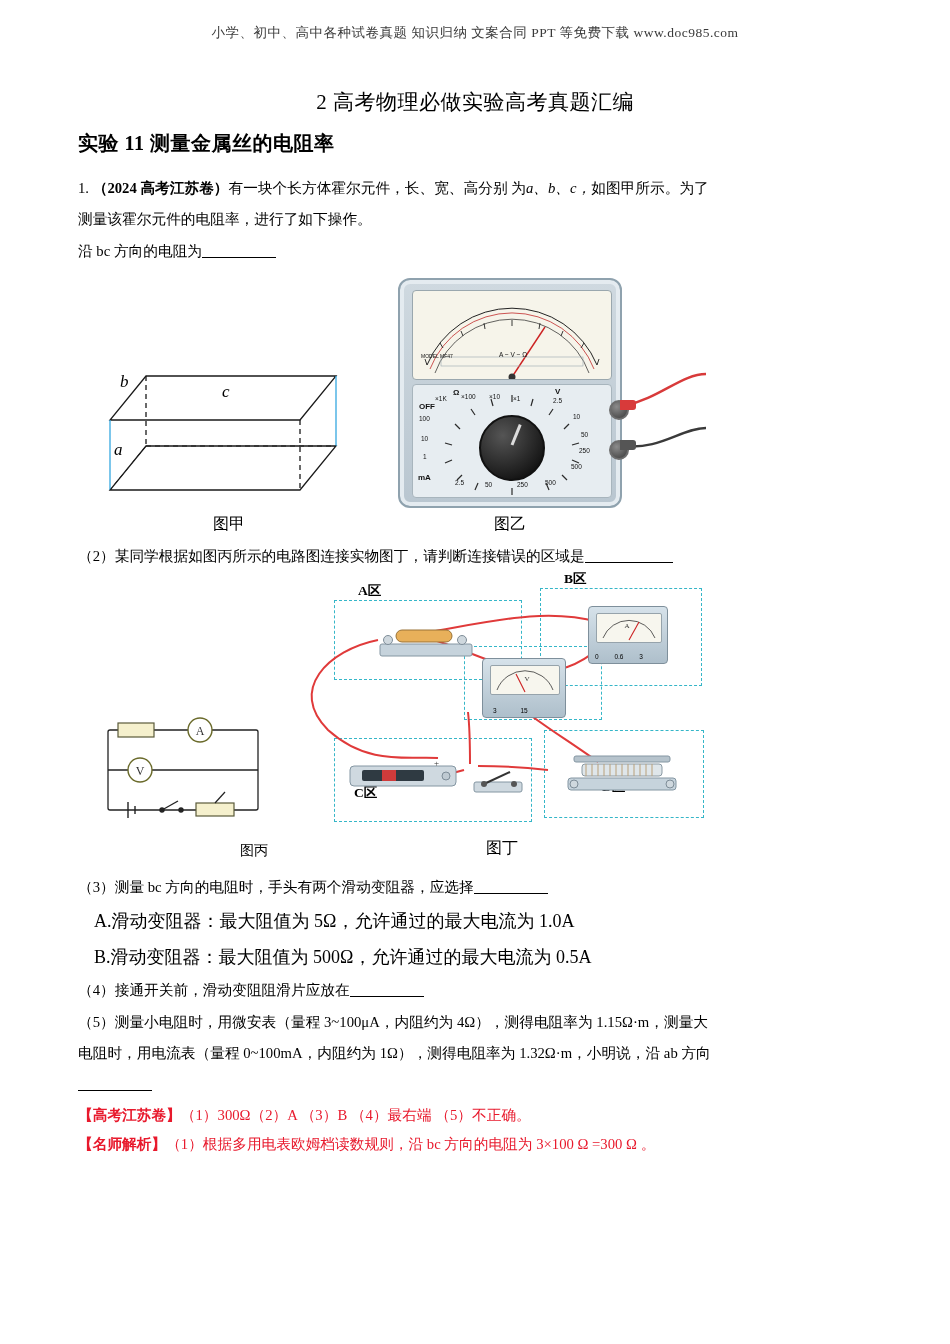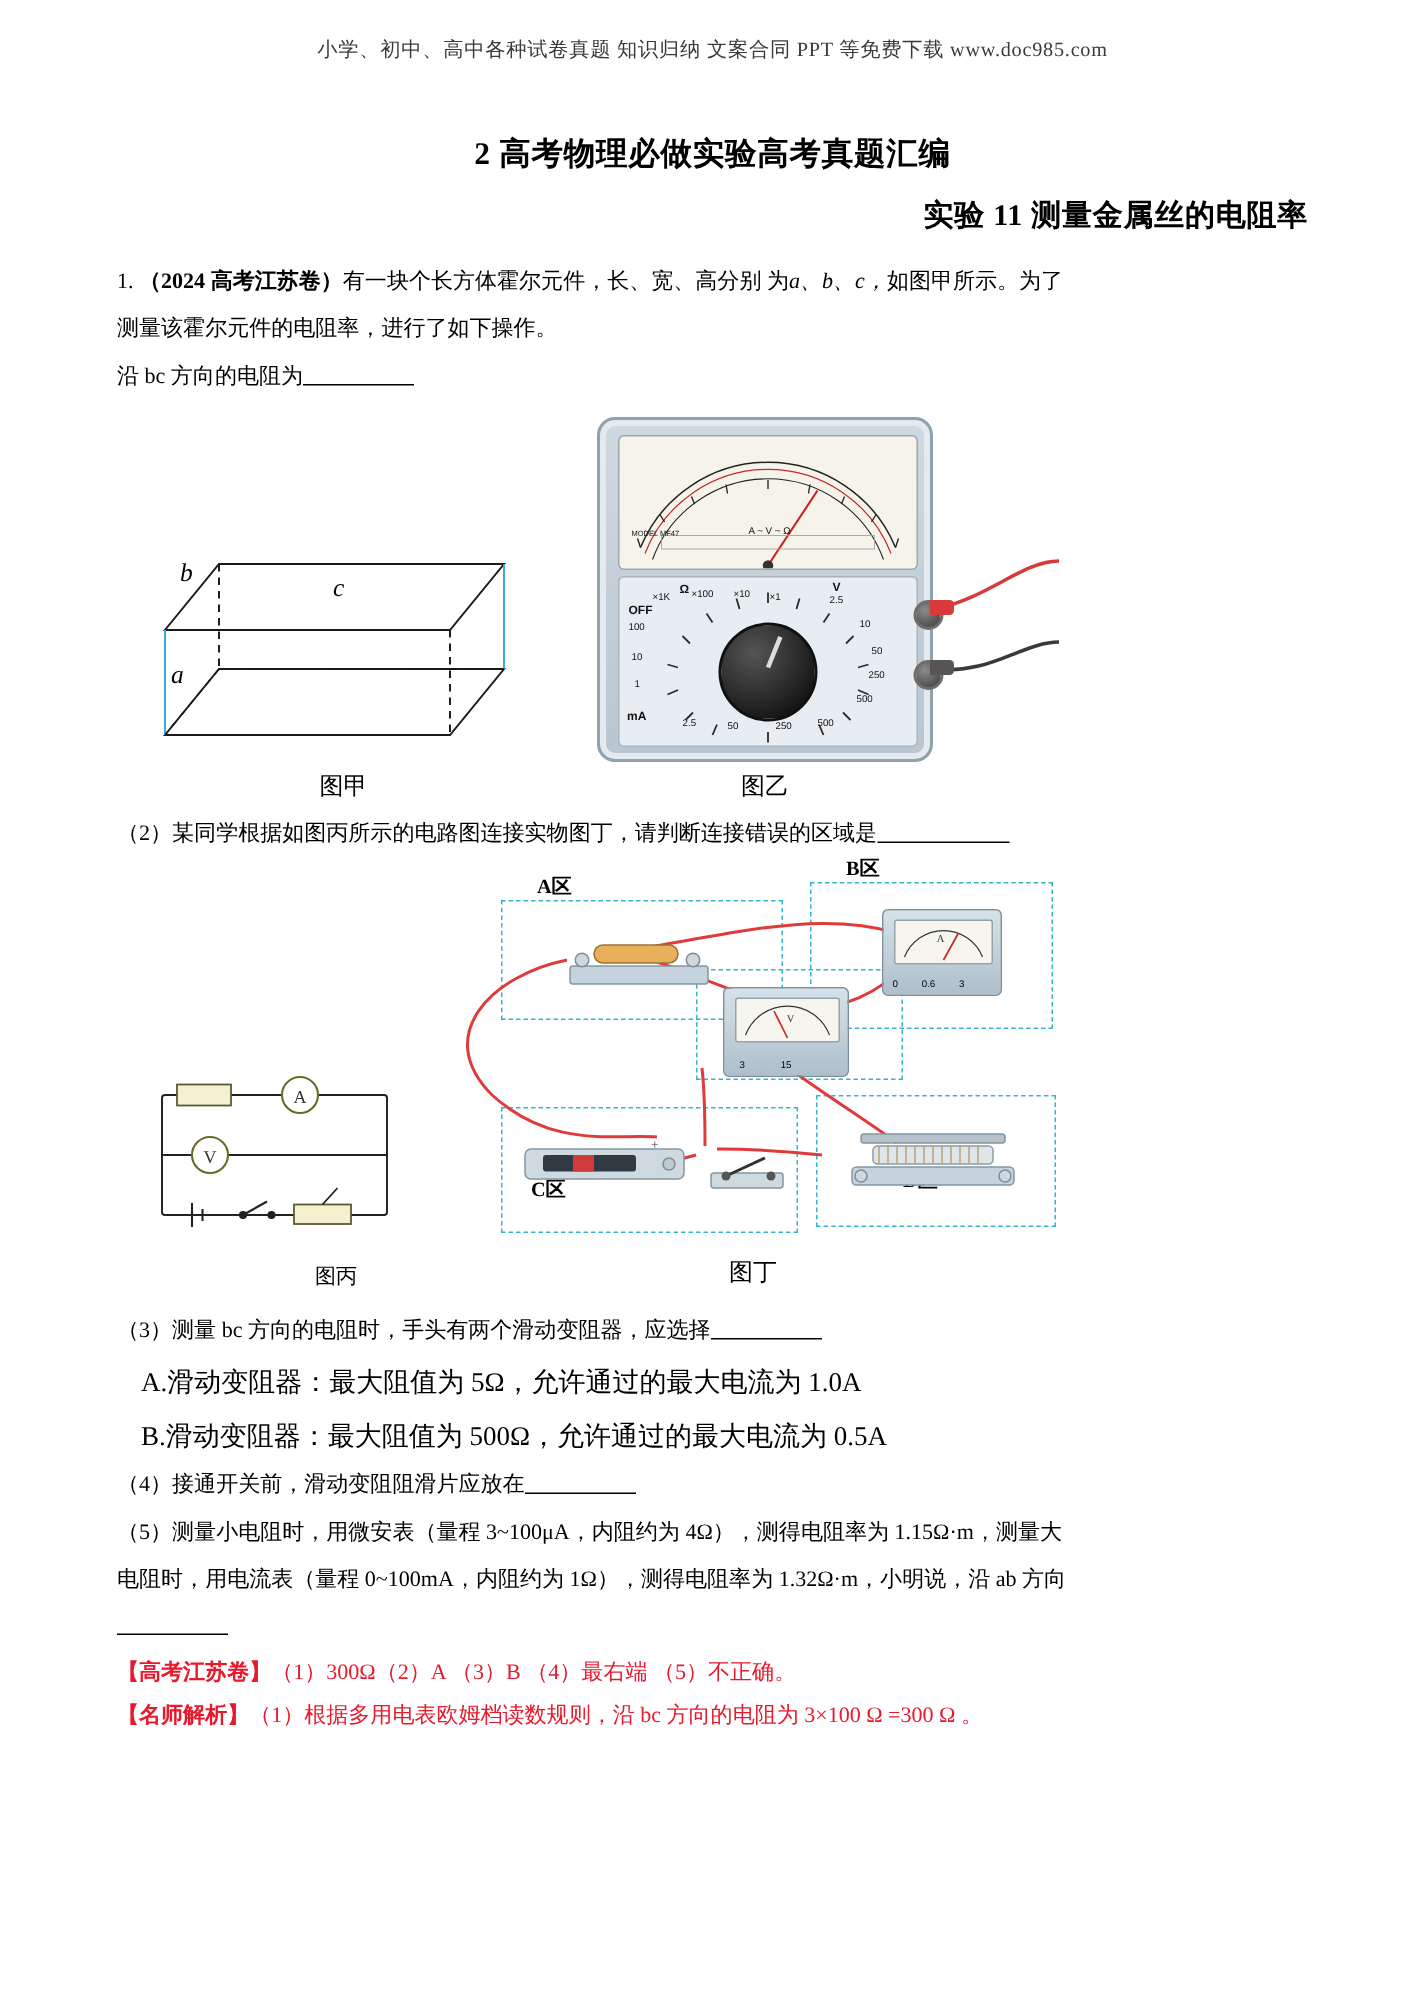--- a/index.html
+++ b/index.html
@@ -22,26 +22,26 @@
     text-align: center;
     font-size: 13.5px;
     color: #3a3a3a;
     letter-spacing: 0.5px;
     margin-bottom: 46px;
     font-family: "Liberation Serif", serif;
   }
   h1.doc-title {
     text-align: center;
     font-size: 21px;
-    font-weight: bold;
+    font-weight: normal;
     margin: 17px 0 14px 0;
     letter-spacing: 0.5px;
   }
   h2.doc-sub {
-    text-align: right;
+    text-align: left;
     font-size: 20px;
     font-weight: bold;
     margin: 0 0 16px 0;
     letter-spacing: 0.5px;
   }
   p.para {
     font-size: 14.7px;
     line-height: 2.07;
     margin: 0 0 1px 0;
     text-align: justify;
@@ -108,21 +108,21 @@
   .meter-body {
     width:70px; height:52px; border-radius:4px;
     background: linear-gradient(180deg,#d6e2ea 0%, #aebfcb 100%);
     border:1.5px solid #7e8f9b;
   }
   .meter-face {
     position:absolute; left:7px; top:6px; width:56px; height:28px;
     background:#f7f6ee; border:1px solid #96a3ab; border-radius:2px;
   }
   .wirepath { position:absolute; left:0; top:0; }
-  .cap-bing { position:absolute; left:132px; top:262px; font-size:14px; }
+  .cap-bing { position:absolute; left:162px; top:262px; font-size:14px; }
   .cap-ding { position:absolute; left:408px; top:258px; font-size:16px; }
   .circuit-svg { position:absolute; left:0; top:0; }
 </style>
 </head>
 <body>
 
 <div class="page">
 
   <div class="watermark">小学、初中、高中各种试卷真题 知识归纳 文案合同 PPT 等免费下载  www.doc985.com</div>
 

